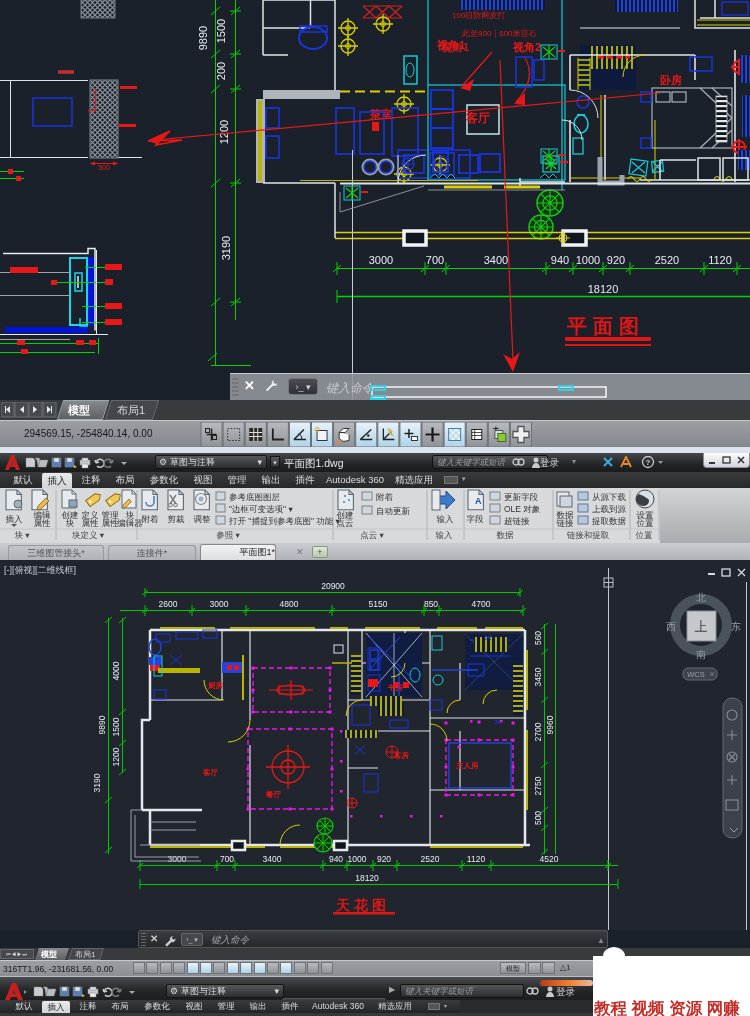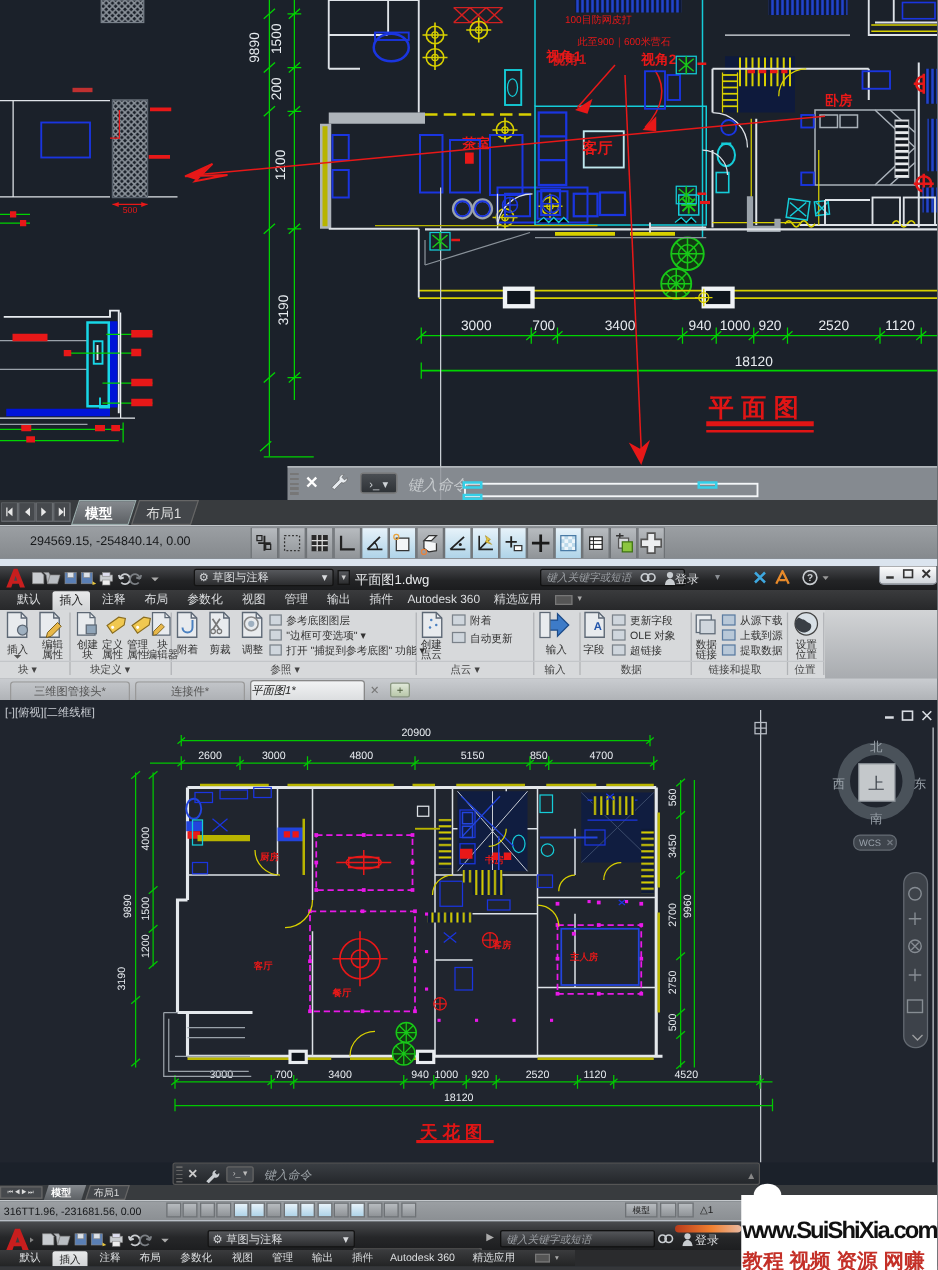--- a/index.html
+++ b/index.html
@@ -774,21 +774,21 @@
         <circle cx="645" cy="11" r="9" fill="#d8e0e6" stroke="#444"></circle>
         <path d="M639 6c3 2 4 1 6 3s4 1 4 4-3 5-6 5-7-3-7-7c0-2 1-4 3-5z" fill="#3a3f45"></path>
         <text x="645" y="30" font-size="8.5" fill="#333" text-anchor="middle">设置</text>
         <text x="645" y="38" font-size="8.5" fill="#333" text-anchor="middle">位置</text>
       </svg>
     </div>
 
 <div class="abs" id="doctabs2" style="left:0;top:543px;width:750px;height:17px;background:linear-gradient(#c9ccd0,#b0b3b7);font-size:9px;">
   <div class="abs" style="left:8px;top:2px;width:96px;height:15px;background:linear-gradient(#c2c5c9,#aeb1b5);border:1px solid #999;border-bottom:none;border-radius:3px 3px 0 0;color:#555;text-align:center;line-height:14px;">三维图管接头*</div>
   <div class="abs" style="left:108px;top:2px;width:88px;height:15px;background:linear-gradient(#c2c5c9,#aeb1b5);border:1px solid #999;border-bottom:none;border-radius:3px 3px 0 0;color:#555;text-align:center;line-height:14px;">连接件*</div>
-  <div class="abs" style="left:200px;top:1px;width:92px;height:16px;background:linear-gradient(#f2f3f4,#dcdee0);border:1px solid #888;border-bottom:none;border-radius:3px 3px 0 0;color:#222;text-align:left;line-height:15px;font-style:italic;">平面图1*</div>
+  <div class="abs" style="left:200px;top:1px;width:76px;height:16px;background:linear-gradient(#f2f3f4,#dcdee0);border:1px solid #888;border-bottom:none;border-radius:3px 3px 0 0;color:#222;text-align:right;line-height:15px;">平面图1*</div>
   <div class="abs" style="left:296px;top:4px;color:#777;font-size:9px;">✕</div>
   <div class="abs" style="left:312px;top:3px;width:16px;height:12px;background:linear-gradient(#dfe8d8,#b9c8aa);border:1px solid #8a9880;border-radius:2px;color:#4a5a3a;font-size:9px;text-align:center;line-height:11px;">+</div>
 </div>
 
 <div class="abs" id="draw2" style="left:0;top:560px;width:750px;height:370px;background:#20252e;">
 <svg width="750" height="370" style="position:absolute;left:0;top:0;">
 <defs>
           <pattern id="ladderh" width="5" height="14" patternUnits="userSpaceOnUse">
             <rect width="5" height="14" fill="#0e1a38"></rect>
             <path d="M1 0v14" stroke="#d8d000" stroke-width="1.6"></path>
@@ -1207,16 +1207,15 @@
       <div class="abs" style="left:372px;top:0;width:46px;height:13px;color:#dcdee0;text-align:center;line-height:13px;">精选应用</div>
       <div class="abs" style="left:428px;top:3px;width:12px;height:7px;background:#555;border:1px solid #777;"></div>
       <div class="abs" style="left:444px;top:2px;color:#aaa;font-size:6px;">▾</div>
       <div class="abs" style="left:460px;top:0;width:290px;height:13px;background:#2a2b2d;"></div>
     </div>
 
 <div class="abs" id="ribstrip3" style="left:0;top:1013px;width:750px;height:3px;background:#35373a;"></div>
 
 <div class="abs" id="wm" style="left:593px;top:956px;width:157px;height:60px;background:#fff;">
   <div class="abs" style="left:10px;top:-9px;width:22px;height:18px;background:#fff;border-radius:50%;"></div>
-  <div class="abs" style="left:1px;top:18px;width:157px;font-size:19px;font-weight:bold;color:#111;letter-spacing:-1.5px;white-space:nowrap;">www.SuiShiXia.com</div>
   <div class="abs" style="left:1px;top:42px;width:155px;font-size:16.5px;font-weight:bold;color:#c43028;white-space:nowrap;">教程 视频 资源 网赚</div>
 </div>
 </div>
 
 </body></html>

